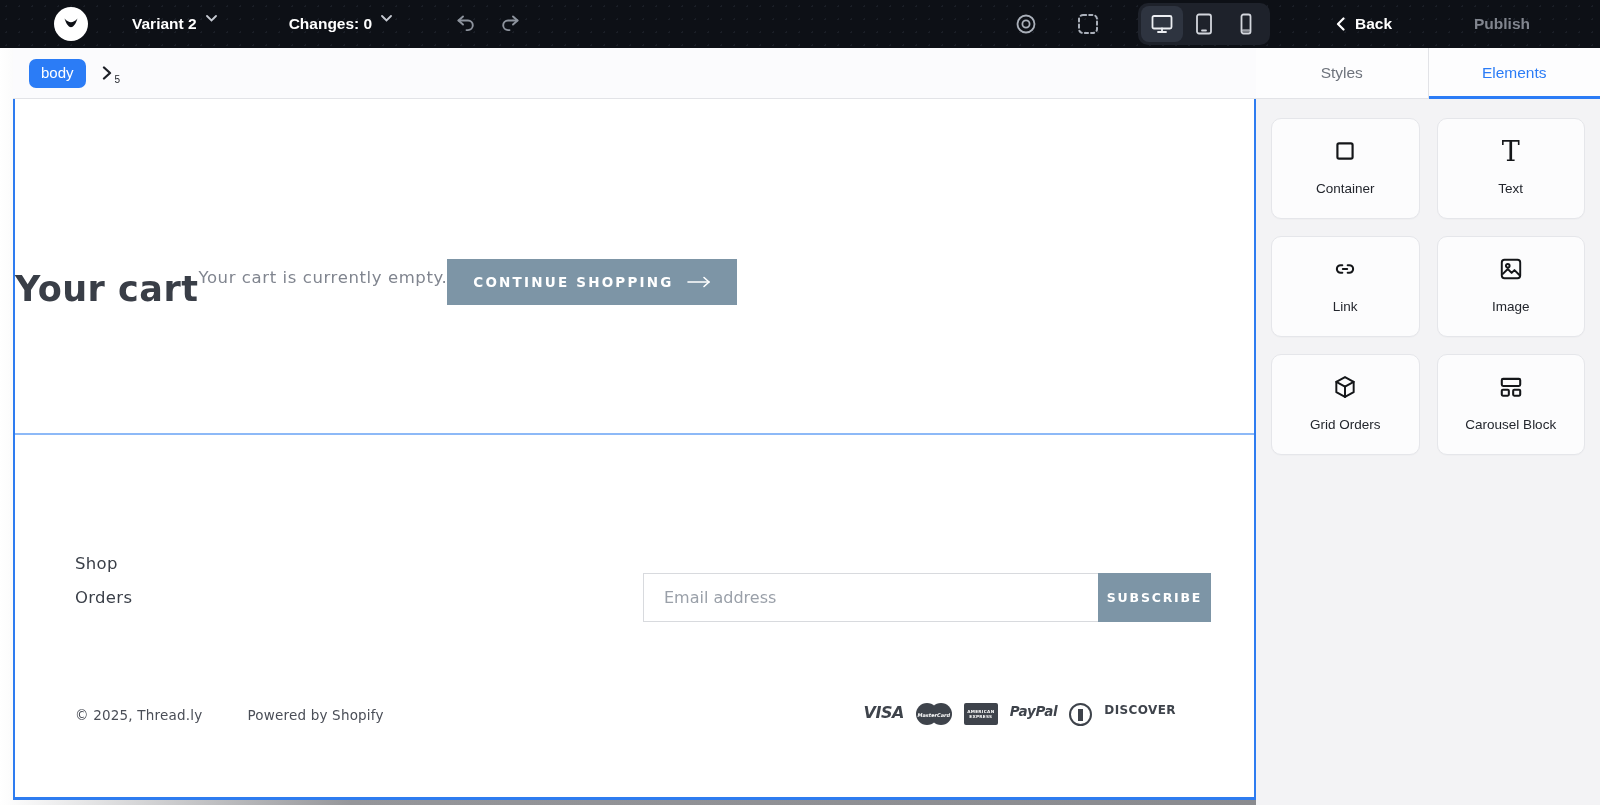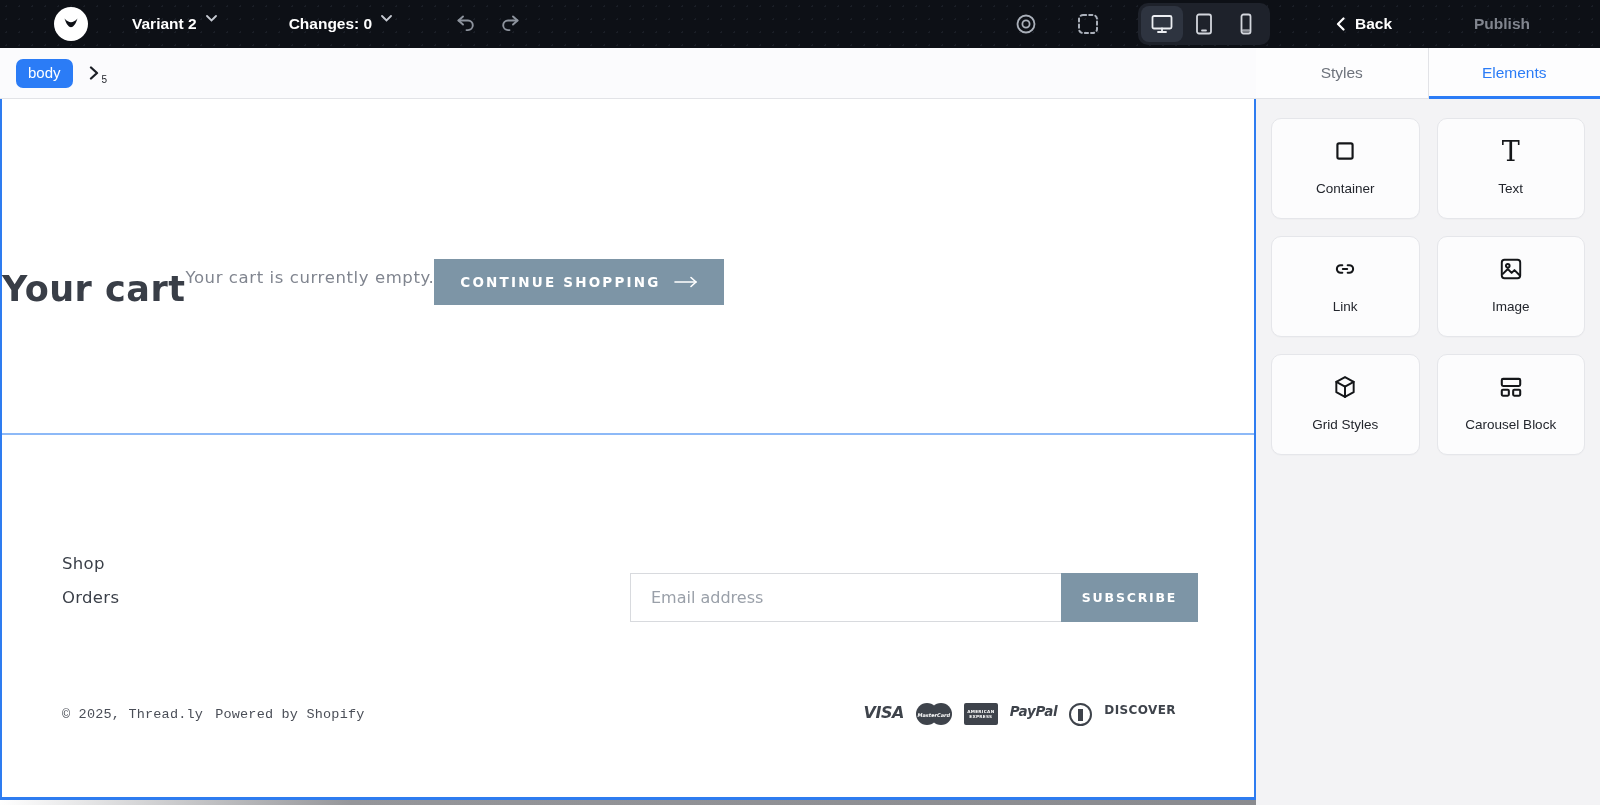--- a/index.html
+++ b/index.html
@@ -24,21 +24,21 @@
   .device-item { width:42px; height:36px; display:flex; align-items:center; justify-content:center;
     border-radius:8px; cursor:pointer; }
   .device-item.active { background:#2e3440; }
   .right-cluster { display:flex; align-items:center; margin-left:66px; padding-right:70px; gap:82px; }
   .back-btn { display:flex; align-items:center; gap:10px; font-size:15.5px; font-weight:600; cursor:pointer; }
   .publish-btn { font-size:15.5px; font-weight:600; color:#81858e; cursor:pointer; }
 
   
   .main { flex:1; display:flex; min-height:0; }
   .canvas-col { width:1256px; flex:0 0 1256px; display:flex; flex-direction:column;
-    background:linear-gradient(90deg,#ffffff 0%, #95969a 28%, #8a8b8f 100%); }
+    background:linear-gradient(90deg,#ffffff 0%, #95969a 28%, #8a8b8f 100%);padding-left:13px; }
 
   
   .breadcrumb-bar { height:51px; flex:0 0 51px; background:#fbfbfd; border-bottom:1px solid #e2e3e7;
     display:flex; align-items:center; padding-left:16px; }
   .crumb-chip { background:#2b7cf6; color:#fff; font-size:15px; font-weight:500;
     padding:5px 12px 7px; border-radius:7px; cursor:pointer; }
   .crumb-chevron { margin-left:16px; display:flex; align-items:center; }
   .crumb-count { font-size:10px; color:#1c1f26; margin-left:3px; margin-top:12px; }
 
   
@@ -54,24 +54,24 @@
   .section-divider { height:2px; flex:0 0 2px; background:#8db9f7; }
   .section-footer { position:relative; flex:1; background:#fff; }
   .footer-links { position:absolute; left:60px; top:119px; font-size:16.5px; color:#3a3f48; }
   .footer-link { margin-bottom:15px; cursor:pointer; letter-spacing:.3px; }
   .mailing { position:absolute; left:628px; top:115px; width:568px; }
   .mailing-title { font-size:17px; font-weight:700; color:#22252d; letter-spacing:.3px; }
   .mailing-row { margin-top:23px; display:flex; height:49px; }
   .email-input { flex:1; border:1px solid #d8dade; border-right:none; padding:0 20px;
     font-family:"DejaVu Sans", sans-serif; font-size:16px; color:#3a3f48; outline:none; background:#fff; }
   .email-input::placeholder { color:#9aa0a9; }
-  .subscribe-btn { width:137px; background:#7d95a6; border:none; color:#fff; cursor:pointer;
+  .subscribe-btn { width:113px; background:#7d95a6; border:none; color:#fff; cursor:pointer;
     font-family:"DejaVu Sans", sans-serif; font-size:12.5px; font-weight:700; letter-spacing:1.8px; }
-  .legal { position:absolute; left:60px; top:272px; display:flex; gap:12px;
-    font-size:13.5px; color:#4a4e57; letter-spacing:.2px;font-family:Liberation Mono, monospace; }
+  .legal { position:absolute; left:60px; top:272px; display:flex; gap:45px;
+    font-size:13.5px; color:#4a4e57; letter-spacing:.2px; }
   .payments { position:absolute; right:78px; top:268px; display:flex; align-items:flex-start; gap:12px;
     color:#3e434b; }
   .pay-visa { font-size:16px; font-weight:900; font-style:italic; letter-spacing:-.5px; }
   .pay-mc { position:relative; width:36px; height:22px; }
   .pay-mc .c1,.pay-mc .c2 { position:absolute; top:0; width:22px; height:22px; border-radius:50%; background:#3e434b; }
   .pay-mc .c1 { left:0; } .pay-mc .c2 { right:0; }
   .pay-mc .mc-text { position:absolute; top:9px; left:0; right:0; text-align:center; color:#fff;
     font-size:5px; font-style:italic; font-weight:700; }
   .pay-amex { width:34px; height:22px; background:#3e434b; border-radius:2px; color:#fff;
     display:flex; flex-direction:column; align-items:center; justify-content:center; line-height:1.3;
@@ -304,21 +304,21 @@
         </div>
 
         <div class="card">
           <span class="card-icon">
             <svg width="26" height="26" viewBox="0 0 24 24" fill="none" stroke="currentColor" stroke-width="1.8" stroke-linecap="round" stroke-linejoin="round">
               <path d="M12 2.8 L20 7.2 V16.8 L12 21.2 L4 16.8 V7.2 Z"></path>
               <path d="M4 7.2 L12 11.6 L20 7.2"></path>
               <path d="M12 11.6 V21.2"></path>
             </svg>
           </span>
-          <span class="card-label">Grid Styles</span>
+          <span class="card-label">Grid Orders</span>
         </div>
 
         <div class="card">
           <span class="card-icon">
             <svg width="26" height="26" viewBox="0 0 24 24" fill="none" stroke="currentColor" stroke-width="1.9" stroke-linejoin="round">
               <rect x="3.5" y="4.5" width="17" height="6.5" rx="1.2"></rect>
               <rect x="3.5" y="14.5" width="6.5" height="5.5" rx="1"></rect>
               <rect x="14" y="14.5" width="6.5" height="5.5" rx="1"></rect>
             </svg>
           </span>

